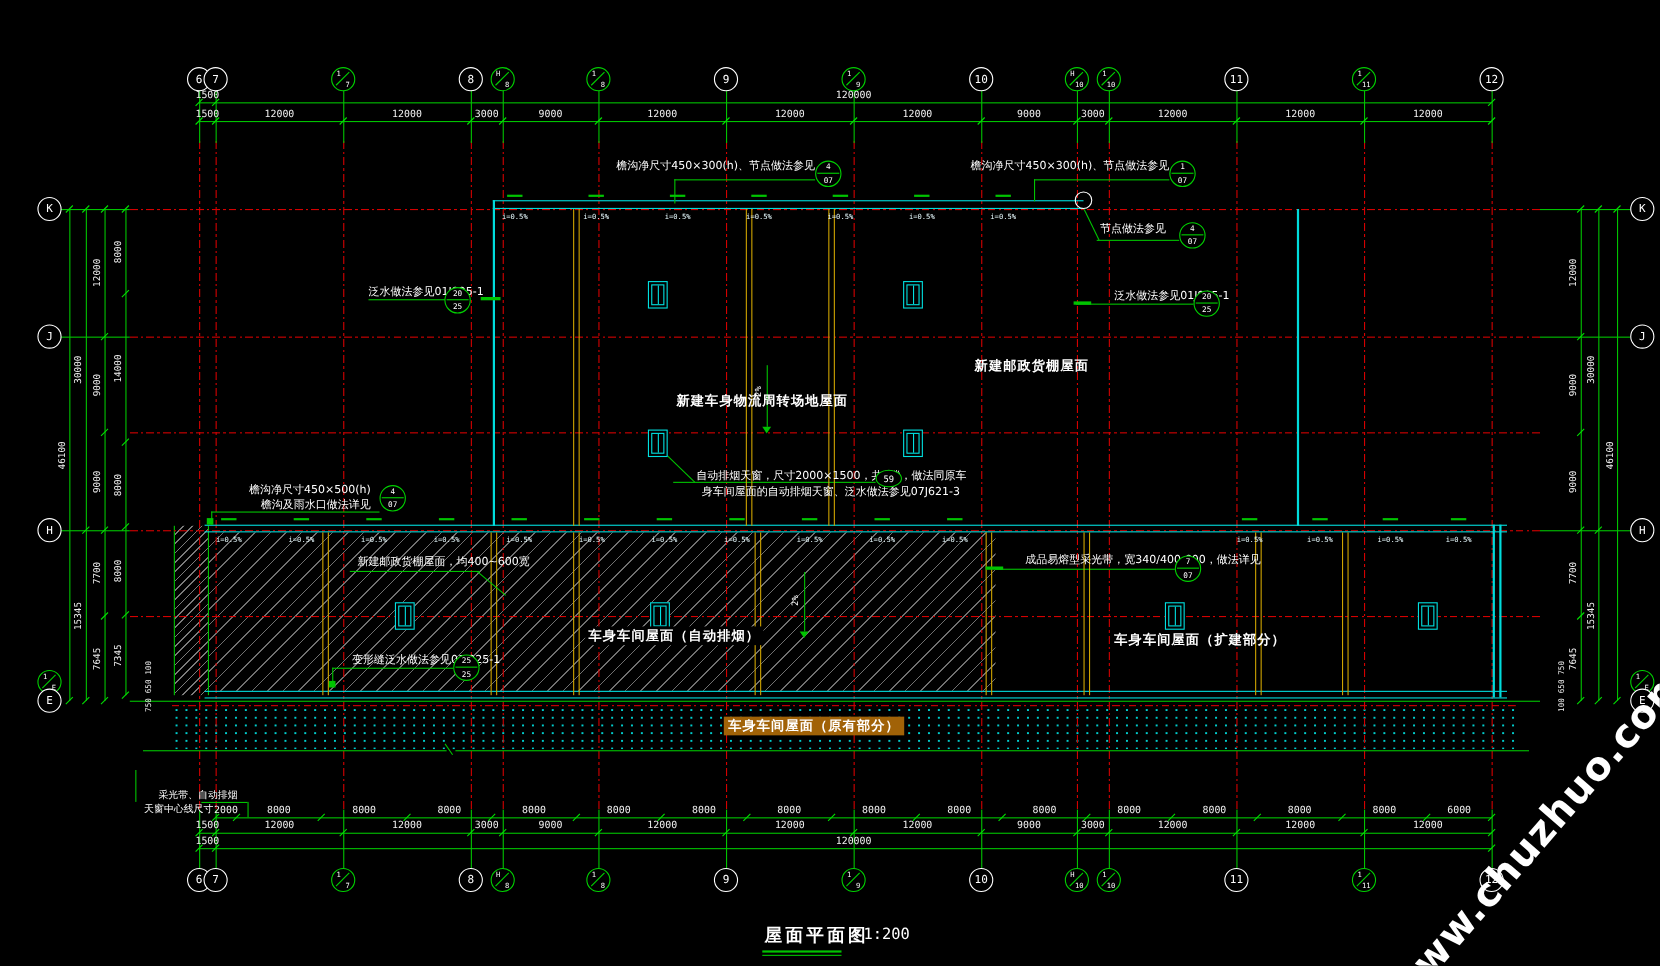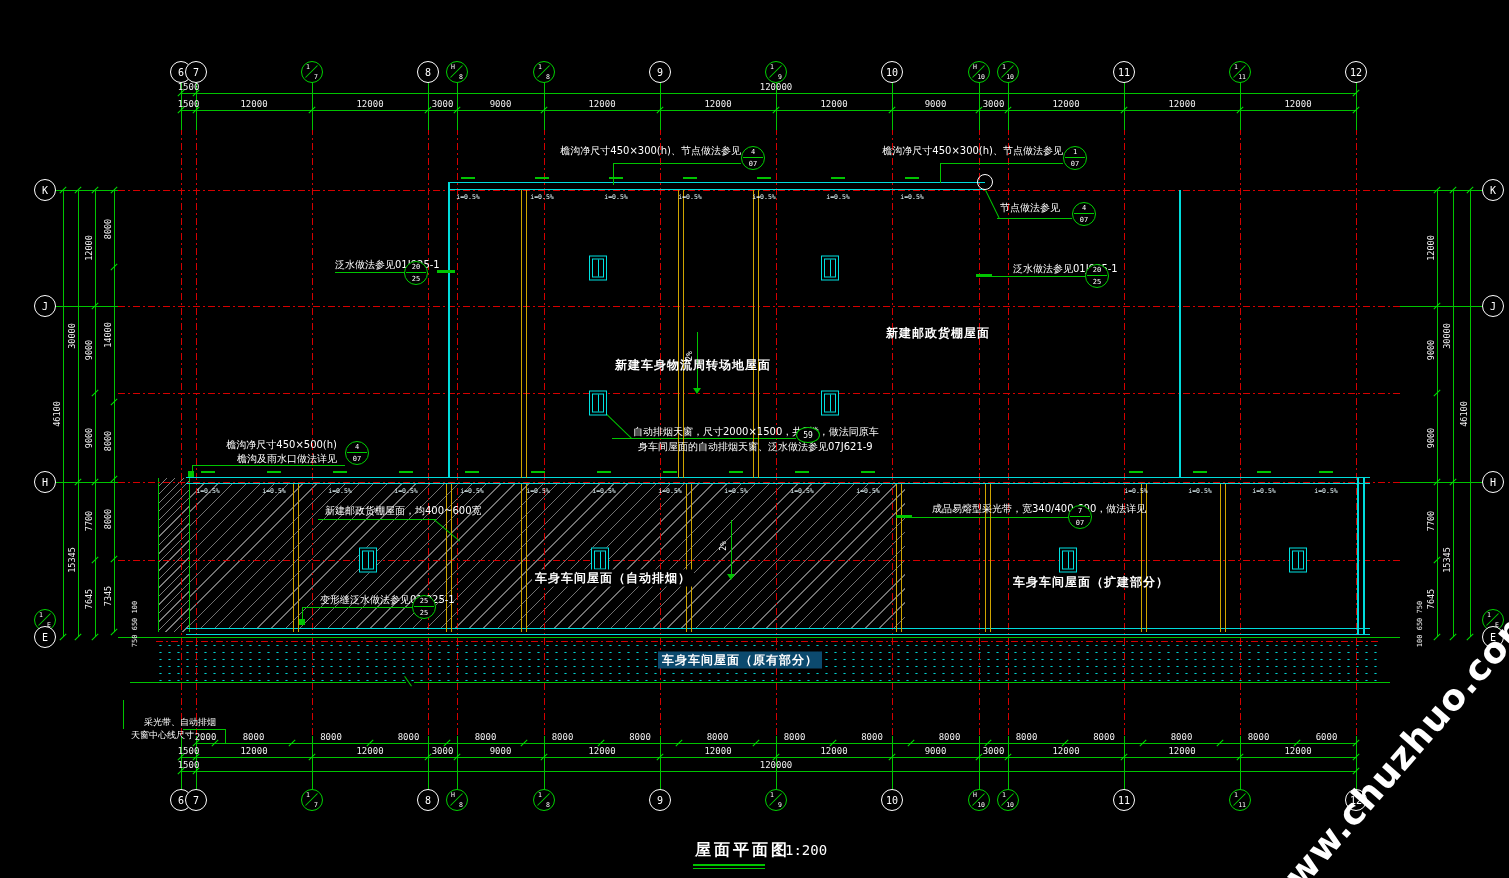--- a/index.html
+++ b/index.html
@@ -88,21 +88,21 @@
   <div class="arrowdn" style="left:693px;top:388px;"></div>
   <div class="slopelbl" style="left:689px;top:356px;">2%</div>
   <div class="gv" style="left:731px;top:520px;height:54px;"></div>
   <div class="arrowdn" style="left:727px;top:574px;"></div>
   <div class="slopelbl" style="left:723px;top:546px;">2%</div>
 
   <div class="rlabel" style="left:693px;top:365px;">新建车身物流周转场地屋面</div>
   <div class="rlabel" style="left:938px;top:333px;">新建邮政货棚屋面</div>
   <div class="rlabel" style="left:613px;top:578px;background:#000;padding:0 3px;">车身车间屋面（自动排烟）</div>
   <div class="rlabel" style="left:1065px;top:582px;margin-left:26px;">车身车间屋面（扩建部分）</div>
-  <div class="rlabel" style="left:740px;top:660px;background:#0c4a6e;padding:0 4px;">车身车间屋面（原有部分）</div>
+  <div class="rlabel" style="left:740px;top:660px;background:#a16207;padding:0 4px;">车身车间屋面（原有部分）</div>
 
   <div class="note" style="right:768px;top:144px;">檐沟净尺寸450×300(h)、节点做法参见</div>
   <div class="bub" style="left:741px;top:146px;">
     <span class="bt">4</span>
     <span class="bb">07</span>
     </div>
   <div class="gh" style="left:613px;top:163px;width:128px;"></div>
   <div class="gv" style="left:613px;top:163px;height:22px;"></div>
 
   <div class="note" style="right:446px;top:144px;">檐沟净尺寸450×300(h)、节点做法参见</div>
@@ -141,21 +141,21 @@
   <div class="note" style="right:1172px;top:452px;">檐沟及雨水口做法详见</div>
   <div class="bub" style="left:345px;top:441px;">
     <span class="bt">4</span>
     <span class="bb">07</span>
     </div>
   <div class="gh" style="left:192px;top:465px;width:153px;"></div>
   <div class="gv" style="left:192px;top:465px;height:12px;"></div>
   <div class="gdot" style="left:188px;top:471px;"></div>
 
   <div class="note" style="left:633px;top:425px;">自动排烟天窗，尺寸2000×1500，共9樘，做法同原车</div>
-  <div class="note" style="left:638px;top:440px;">身车间屋面的自动排烟天窗、泛水做法参见07J621-9</div>
+  <div class="note" style="left:638px;top:440px;">身车间屋面的自动排烟天窗、泛水做法参见07J621-3</div>
   <div class="oval" style="left:796px;top:427px;width:22px;height:14px;">59</div>
   <div class="gh" style="left:612px;top:438px;width:184px;"></div>
   <div class="ln" style="left:606px;top:413px;width:36px;transform:rotate(44deg);"></div>
 
   <div class="note" style="left:325px;top:504px;">新建邮政货棚屋面，均400~600宽</div>
   <div class="gh" style="left:318px;top:519px;width:118px;"></div>
   <div class="ln" style="left:434px;top:519px;width:34px;transform:rotate(40deg);"></div>
 
   <div class="note" style="left:932px;top:502px;">成品易熔型采光带，宽340/400-600，做法详见</div>
   <div class="bub" style="left:1068px;top:505px;">

